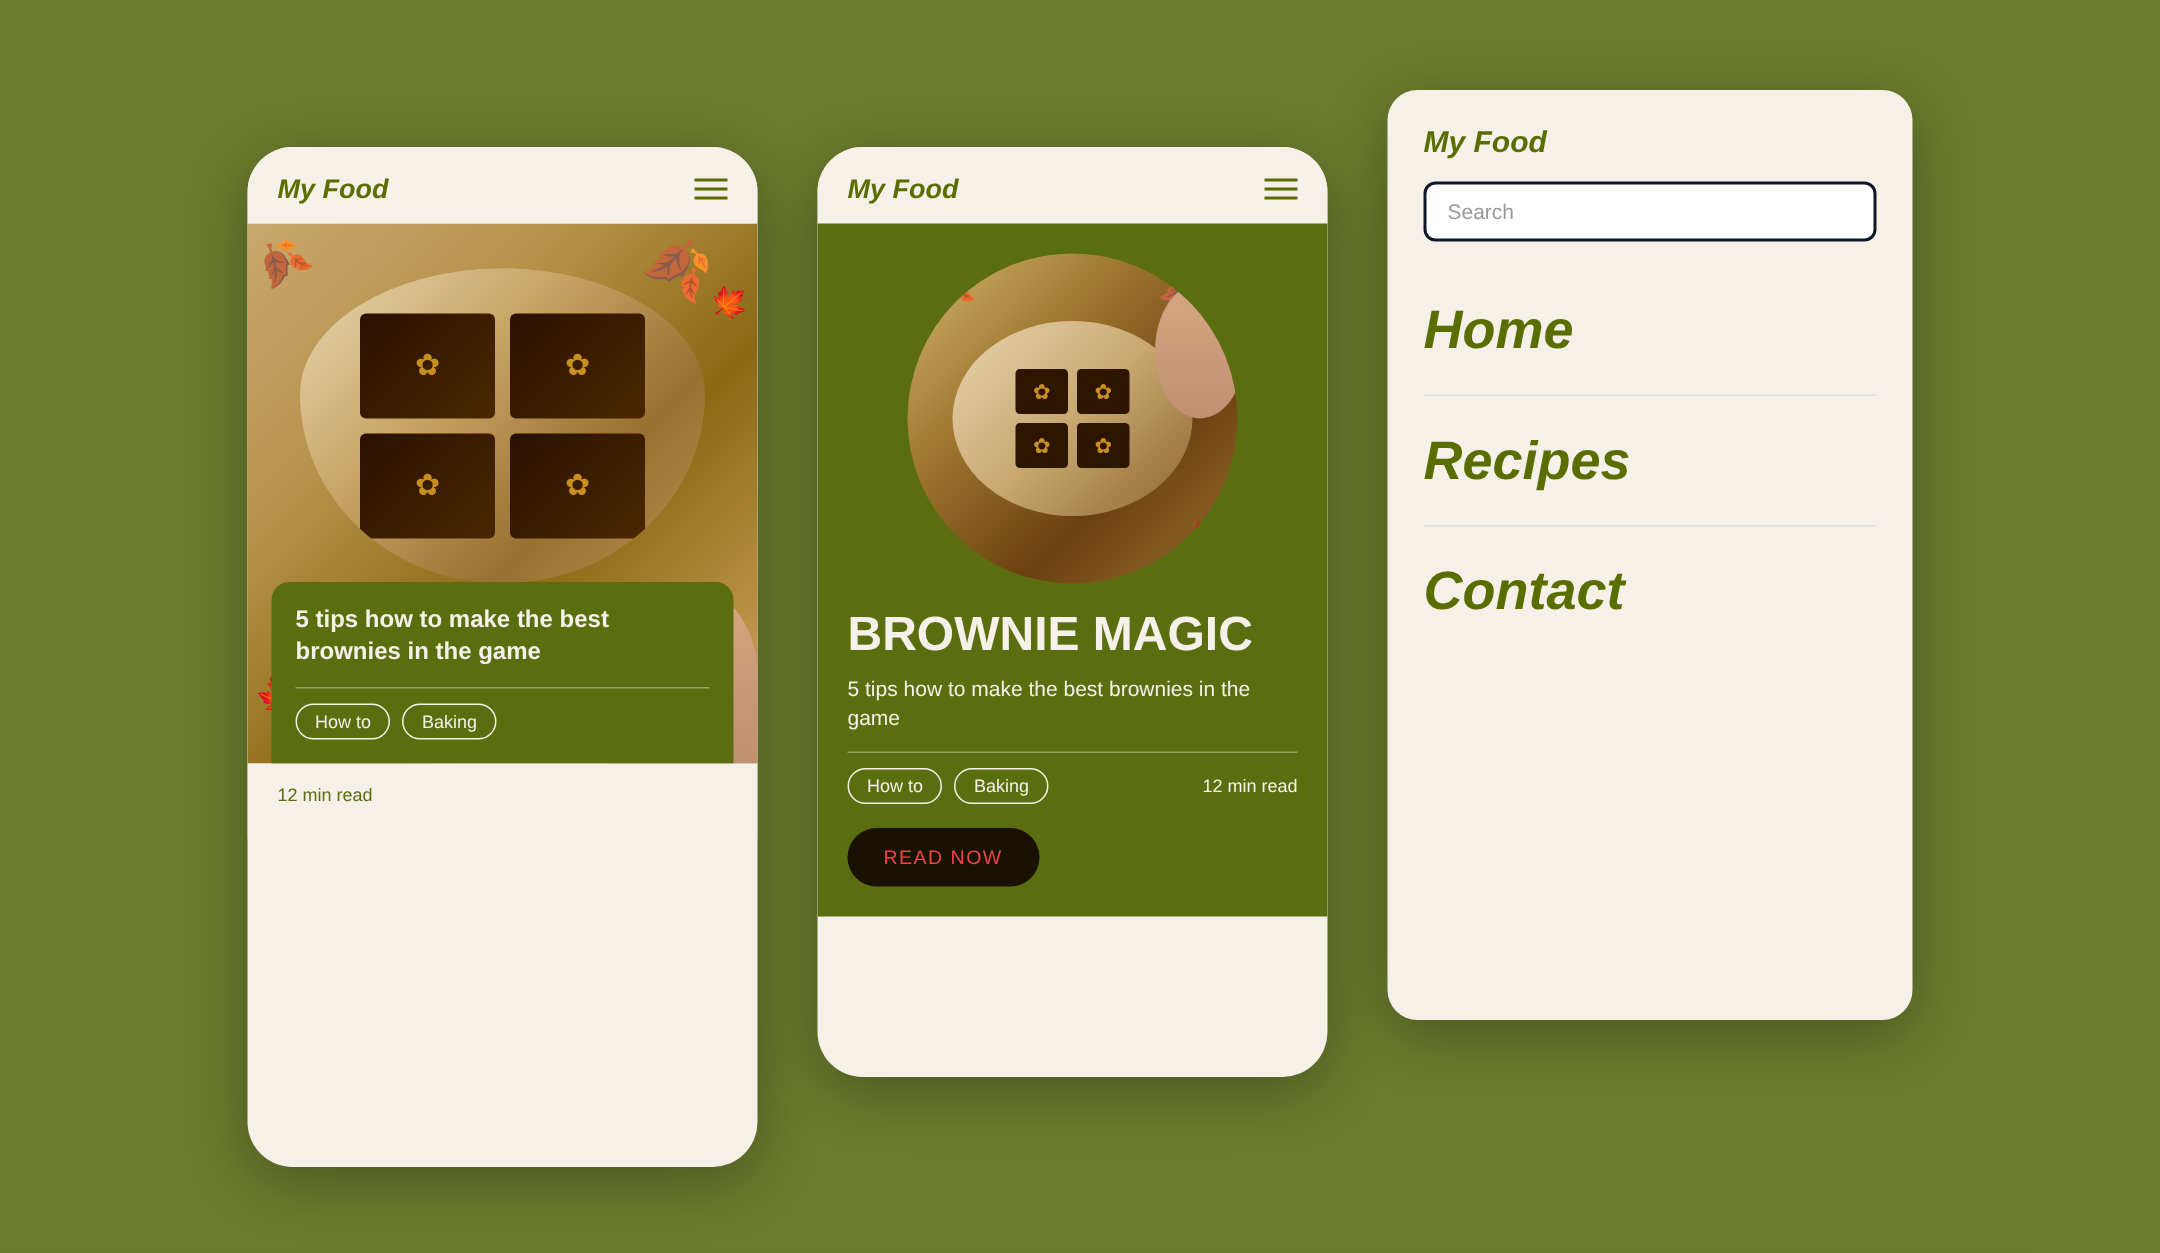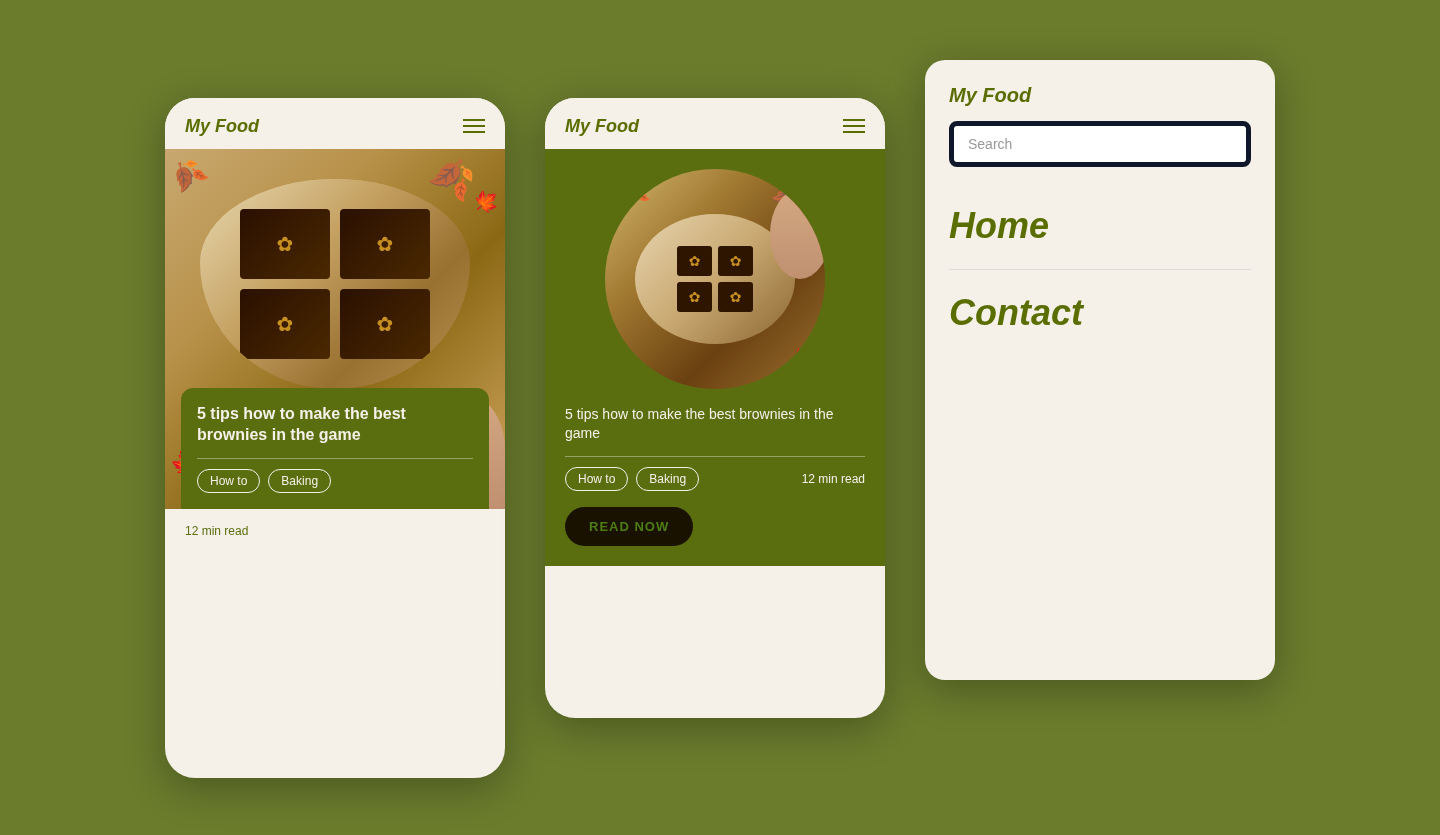--- a/index.html
+++ b/index.html
@@ -151,26 +151,26 @@
       color: #f5f0e8;
     }
 
     .read-time-dark {
       font-size: 12px;
       color: #5a6e10;
     }
 
     .read-now-btn {
       background: #1a1200;
-      color: #4d7c0f;
+      color: #ef4444;
       border: none;
       border-radius: 25px;
       padding: 12px 24px;
       font-size: 13px;
-      font-weight: 700;
+      font-weight: 400;
       letter-spacing: 1px;
       cursor: pointer;
       margin-top: 16px;
       display: inline-block;
     }
 
     
     .nav-panel {
       background: #f5f0e8;
       border-radius: 20px;
@@ -190,21 +190,21 @@
     .nav-logo {
       font-size: 20px;
       font-weight: 700;
       color: #5a6e00;
       font-style: italic;
       margin-bottom: 14px;
     }
 
     .search-box {
       background: white;
-      border: 5px solid #0f172a;
+      border: 2px solid #0f172a;
       border-radius: 8px;
       padding: 10px 14px;
       font-size: 14px;
       color: #999;
       width: 100%;
       cursor: text;
     }
 
     .nav-menu {
       padding: 0 24px;
@@ -352,20 +352,21 @@
               <div style="background:#2d1500;border-radius:3px;width:35px;height:30px;display:flex;align-items:center;justify-content:center;color:#c89020;font-size:14px;">✿</div>
               <div style="background:#2d1500;border-radius:3px;width:35px;height:30px;display:flex;align-items:center;justify-content:center;color:#c89020;font-size:14px;">✿</div>
             </div>
           </div>
 
           <div style="position:absolute;top:20px;right:-5px;width:60px;height:90px;background:linear-gradient(180deg,#d4a882,#c09070);border-radius:50%;"></div>
         </div>
       </div>
 
       
+      <h1 class="card-title-dark">BROWNIE MAGIC</h1>
 
       
       <p class="card-subtitle">5 tips how to make the best brownies in the game</p>
 
       
       <hr class="card-divider">
 
       
       <div class="card-tags">
         <span class="tag">How to</span>
@@ -387,18 +388,21 @@
       <div class="search-box">
         <span>Search</span>
       </div>
     </div>
 
     <div class="nav-menu">
       <div class="nav-item">
         <span class="nav-item-label">Home</span>
       </div>
       <div class="nav-item">
+        <span class="nav-item-label">Recipes</span>
+      </div>
+      <div class="nav-item">
         <span class="nav-item-label">Contact</span>
       </div>
     </div>
   </div>
 
 </div>
 
 </body></html>

